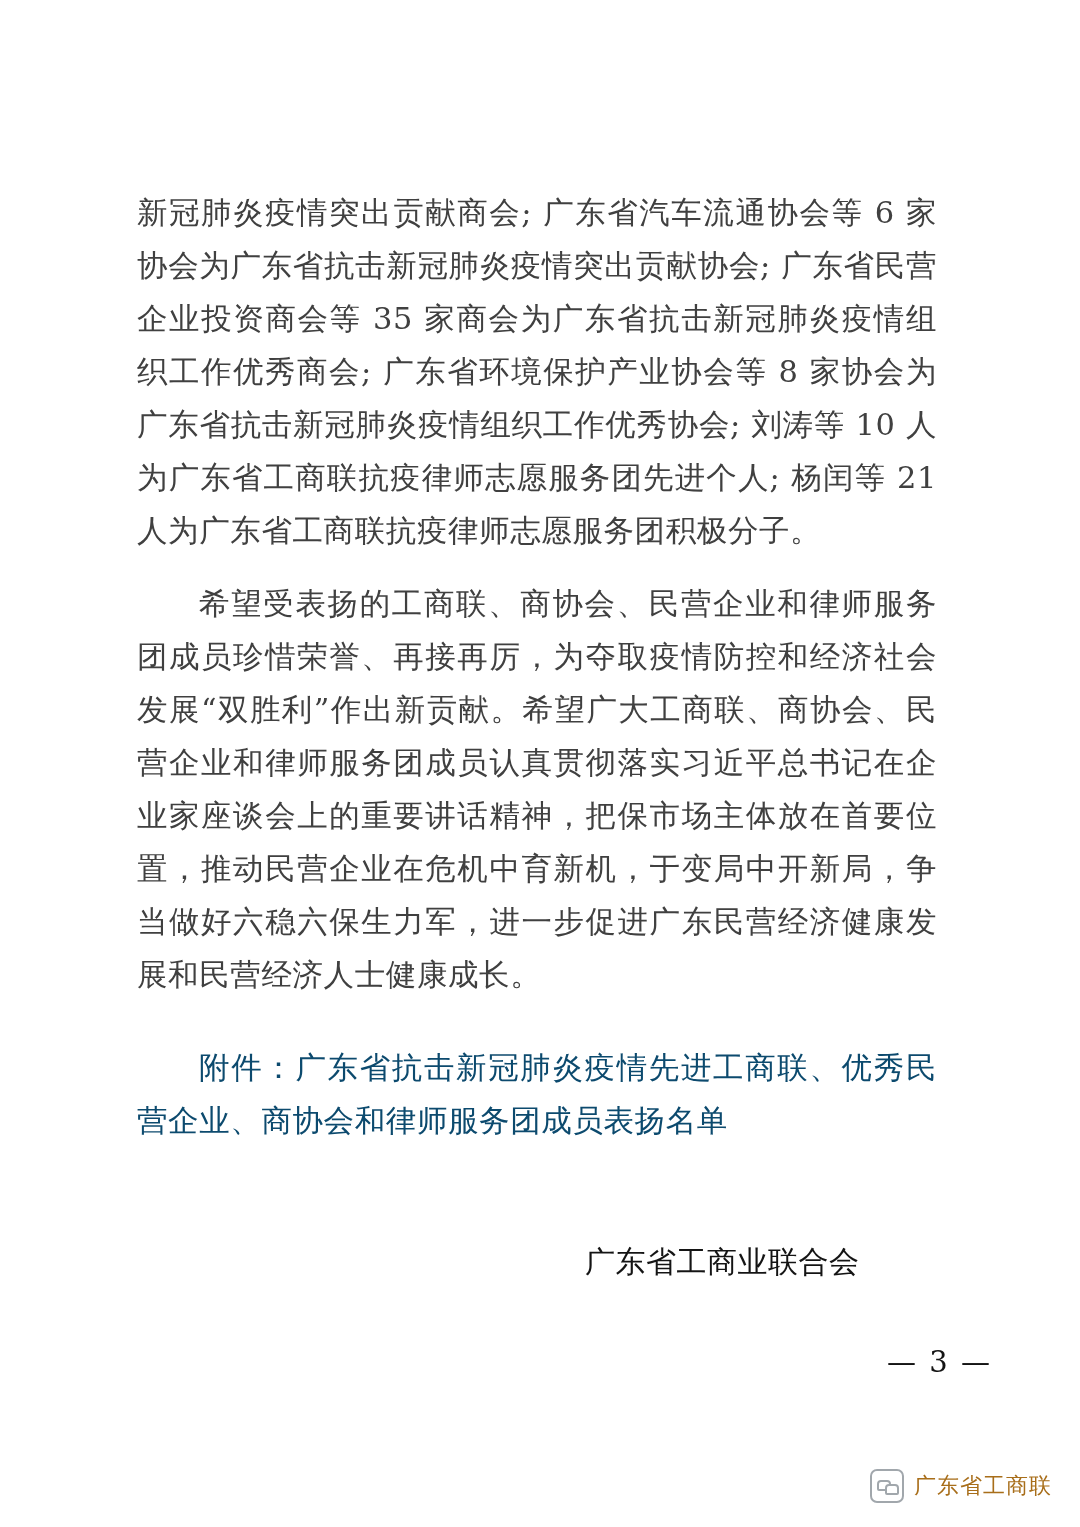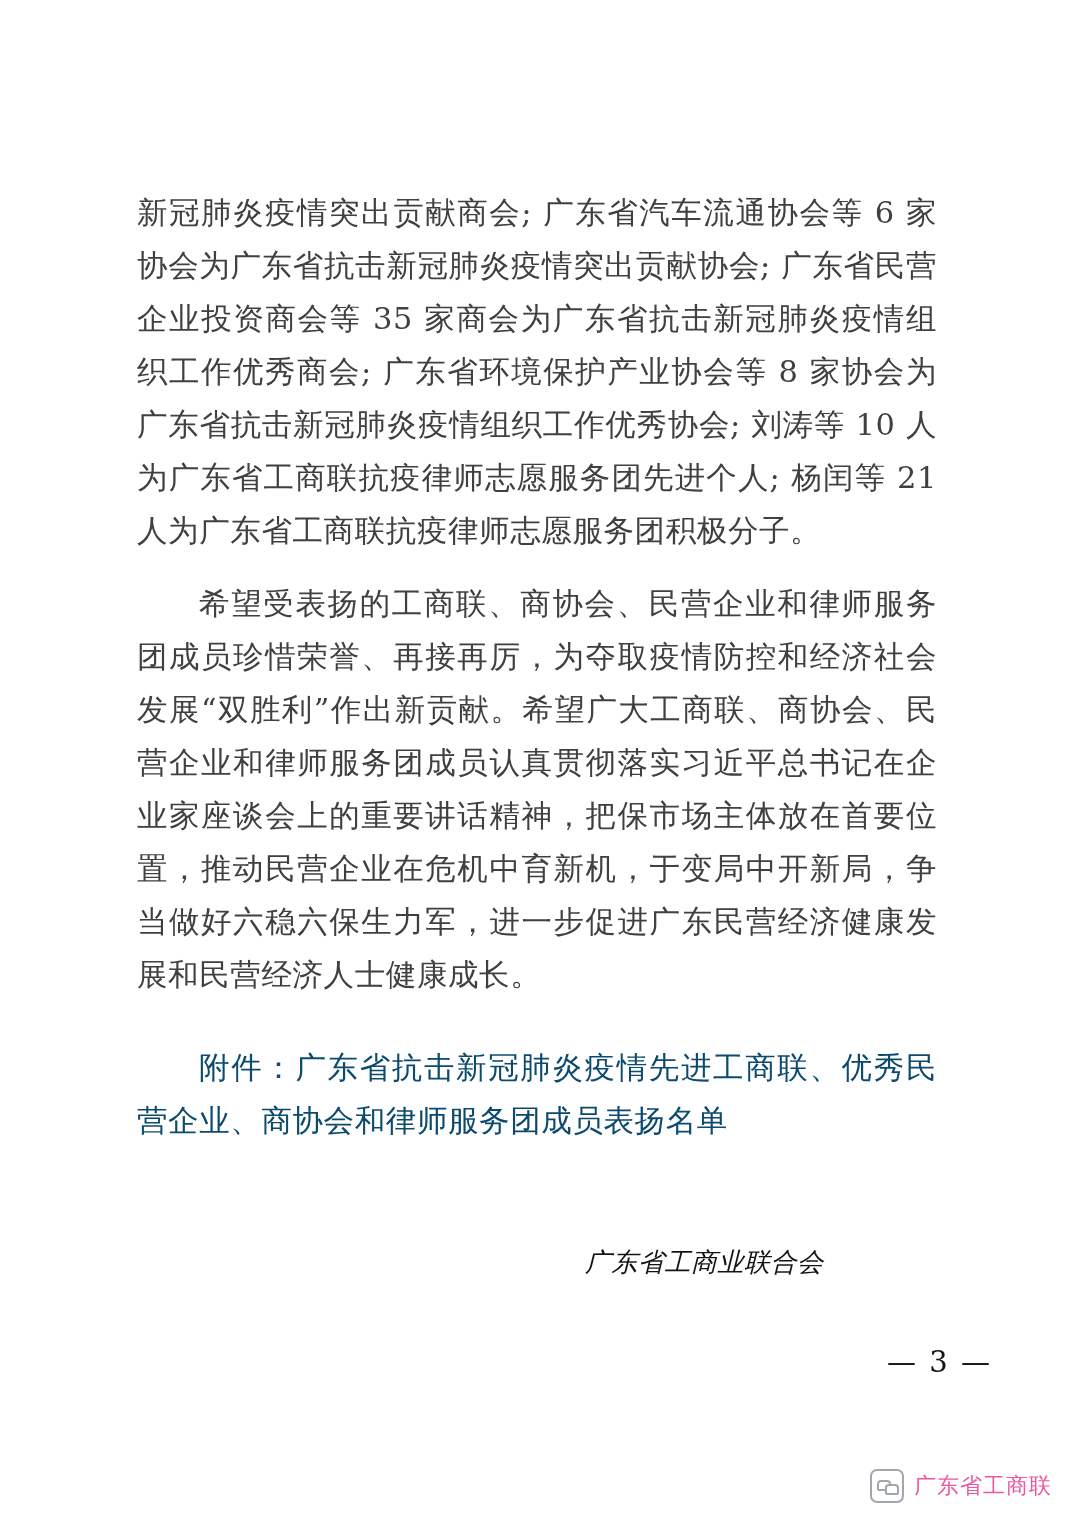--- a/index.html
+++ b/index.html
@@ -52,25 +52,24 @@
     text-justify: inter-ideograph;
     margin: 0;
     color: #0c4a6e;
   }
 
   .signature {
     position: absolute;
     left: 585px;
     top: 1235px;
     font-family: "DejaVu Serif", "Liberation Serif", serif;
-    font-size: 26px;
+    font-size: 30px;
     line-height: 54px;
     letter-spacing: 0.5px;
     color: #141414;
-    font-style: italic;
   }
   .signature div { white-space: nowrap; }
 
   .page-number {
     position: absolute;
     left: 0;
     right: 88px;
     top: 1345px;
     text-align: right;
     font-family: "DejaVu Serif", "Liberation Serif", serif;
@@ -79,21 +78,21 @@
     color: #141414;
   }
 
   .watermark {
     position: absolute;
     right: 28px;
     bottom: 24px;
     display: flex;
     align-items: center;
     gap: 10px;
-    color: #ec4899;
+    color: #a16207;
     font-family: Liberation Sans, sans-serif;
     font-size: 22px;
     letter-spacing: 1px;
     opacity: 0.92;
   }
   .wm-logo {
     width: 30px;
     height: 30px;
     border: 2px solid #9aa0a6;
     border-radius: 7px;

